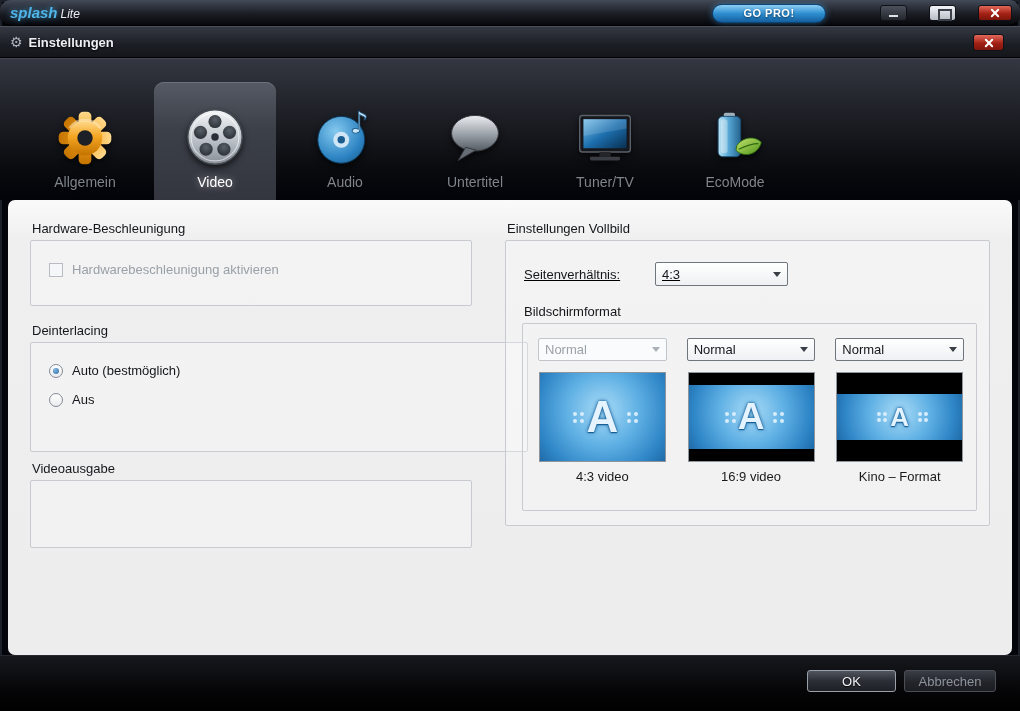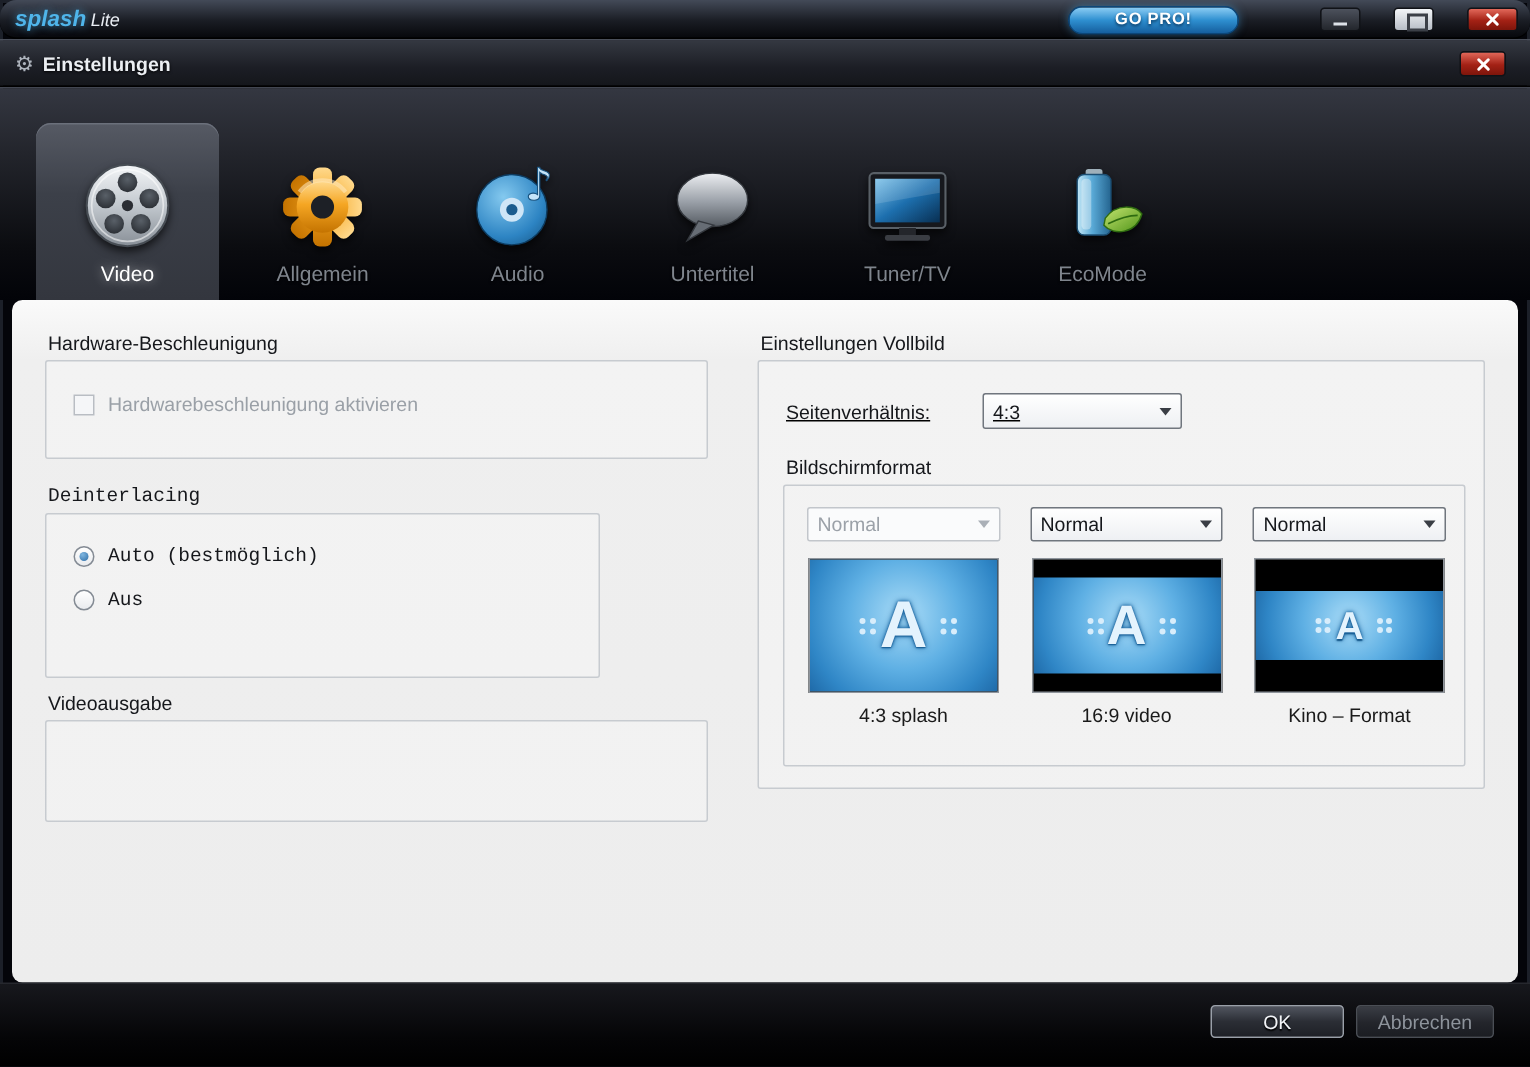--- a/index.html
+++ b/index.html
@@ -56,21 +56,21 @@
   .tab.selected .tab-label { color:#fff; text-shadow:0 0 7px rgba(255,255,255,.55); }
 
   
   .content { position:absolute; top:200px; left:8px; width:1004px; height:455px;
              background:linear-gradient(#fafafa,#efefef 40px,#ededed);
              border-radius:7px; }
   .group { position:absolute; border:1px solid #c7cbd0; border-radius:2px; background:rgba(255,255,255,.25); }
   .group-title { position:absolute; top:-20px; left:1px; font-size:13px; color:#15171b; white-space:nowrap; }
 
   .g-hardware { left:22px; top:40px; width:442px; height:66px; }
-  .g-deinterlacing { left:22px; top:142px; width:370px; height:110px;font-family:Liberation Mono, monospace; }
+  .g-deinterlacing { left:22px; top:142px; width:498px; height:110px; }
   .g-video { left:22px; top:280px; width:442px; height:68px; }
   .g-vollbild { left:497px; top:40px; width:485px; height:286px; }
   .g-bildschirm { position:absolute; left:16px; right:12px; top:82px; bottom:14px;
                   border:1px solid #c7cbd0; border-radius:2px; }
 
   .check-row, .radio-row { display:flex; align-items:center; gap:9px; cursor:pointer; }
   .row-1 { margin:21px 16px 0 18px; }
   .row-2 { margin:20px 16px 0 18px; }
   .row-3 { margin:14px 16px 0 18px; }
   .checkbox { width:14px; height:14px; border:1px solid #848b94; background:linear-gradient(#fff,#e9ebee);
@@ -145,20 +145,44 @@
   </div>
 
   <div class="dialogbar">
     <span class="gear-glyph">⚙</span>
     <span class="dialog-title">Einstellungen</span>
     <span class="dialog-close xmark"></span>
   </div>
 
   <div class="tabbar">
 
+    <div class="tab">
+      <span class="tab-icon">
+        <svg width="58" height="58" viewBox="0 0 64 64">
+          <defs>
+              <linearGradient id="gGear" x1="0" y1="0" x2="0" y2="1">
+            <stop offset="0" stop-color="#ffd98c"></stop>
+                <stop offset=".45" stop-color="#f5a623"></stop>
+                <stop offset="1" stop-color="#c47300"></stop>
+          </linearGradient>
+            </defs>
+          <g fill="url(#gGear)">
+            <rect x="25" y="3" width="14" height="58" rx="5"></rect>
+            <rect x="25" y="3" width="14" height="58" rx="5" transform="rotate(45 32 32)"></rect>
+            <rect x="25" y="3" width="14" height="58" rx="5" transform="rotate(90 32 32)"></rect>
+            <rect x="25" y="3" width="14" height="58" rx="5" transform="rotate(135 32 32)"></rect>
+            <circle cx="32" cy="32" r="19"></circle>
+          </g>
+          <circle cx="32" cy="32" r="8.5" fill="#1d2026"></circle>
+          <path d="M15 21 a21 21 0 0 1 34 0" stroke="#ffe9bf" stroke-width="3" fill="none" opacity=".55"></path>
+        </svg>
+      </span>
+      <span class="tab-label">Allgemein</span>
+    </div>
+
     <div class="tab selected">
       <span class="tab-icon">
         <svg width="60" height="60" viewBox="0 0 64 64">
           <defs>
             <linearGradient id="gReel" x1="0" y1="0" x2="0" y2="1">
               <stop offset="0" stop-color="#f4f6f8"></stop>
                 <stop offset=".5" stop-color="#c2c8ce"></stop>
                 <stop offset="1" stop-color="#878e96"></stop>
             </linearGradient>
             <radialGradient id="gHole" cx=".5" cy=".35" r=".85">
@@ -174,44 +198,20 @@
           <circle cx="41.5" cy="45" r="7" fill="url(#gHole)"></circle>
           <circle cx="47.5" cy="27" r="7" fill="url(#gHole)"></circle>
           <circle cx="32" cy="32" r="4" fill="#2a2d33"></circle>
         </svg>
       </span>
       <span class="tab-label">Video</span>
     </div>
 
     <div class="tab">
       <span class="tab-icon">
-        <svg width="58" height="58" viewBox="0 0 64 64">
-          <defs>
-              <linearGradient id="gGear" x1="0" y1="0" x2="0" y2="1">
-            <stop offset="0" stop-color="#ffd98c"></stop>
-                <stop offset=".45" stop-color="#f5a623"></stop>
-                <stop offset="1" stop-color="#c47300"></stop>
-          </linearGradient>
-            </defs>
-          <g fill="url(#gGear)">
-            <rect x="25" y="3" width="14" height="58" rx="5"></rect>
-            <rect x="25" y="3" width="14" height="58" rx="5" transform="rotate(45 32 32)"></rect>
-            <rect x="25" y="3" width="14" height="58" rx="5" transform="rotate(90 32 32)"></rect>
-            <rect x="25" y="3" width="14" height="58" rx="5" transform="rotate(135 32 32)"></rect>
-            <circle cx="32" cy="32" r="19"></circle>
-          </g>
-          <circle cx="32" cy="32" r="8.5" fill="#1d2026"></circle>
-          <path d="M15 21 a21 21 0 0 1 34 0" stroke="#ffe9bf" stroke-width="3" fill="none" opacity=".55"></path>
-        </svg>
-      </span>
-      <span class="tab-label">Allgemein</span>
-    </div>
-
-    <div class="tab">
-      <span class="tab-icon">
         <svg width="60" height="60" viewBox="0 0 64 64">
           <defs>
               <radialGradient id="gDisc" cx=".38" cy=".32" r=".95">
             <stop offset="0" stop-color="#84c9ef"></stop>
                 <stop offset=".6" stop-color="#2d84c3"></stop>
                 <stop offset="1" stop-color="#124d79"></stop>
           </radialGradient>
             </defs>
           <circle cx="28" cy="35" r="25" fill="url(#gDisc)" stroke="#0d3c61" stroke-width="1"></circle>
           <circle cx="28" cy="35" r="8.5" fill="#cfe6f7"></circle>
@@ -331,21 +331,21 @@
               <span>Normal</span>
               <span class="dd-arrow"></span>
             </div>
             <div class="preview p-43">
               <div class="blue-area">
                 <span class="dots"></span>
                 <span class="p-letter">A</span>
                 <span class="dots"></span>
               </div>
             </div>
-            <div class="p-caption">4:3 splash</div>
+            <div class="p-caption">4:3 video</div>
           </div>
 
           <div class="fcol">
             <div class="dropdown">
               <span>Normal</span>
               <span class="dd-arrow"></span>
             </div>
             <div class="preview p-169">
               <div class="blue-area">
                 <span class="dots"></span>

